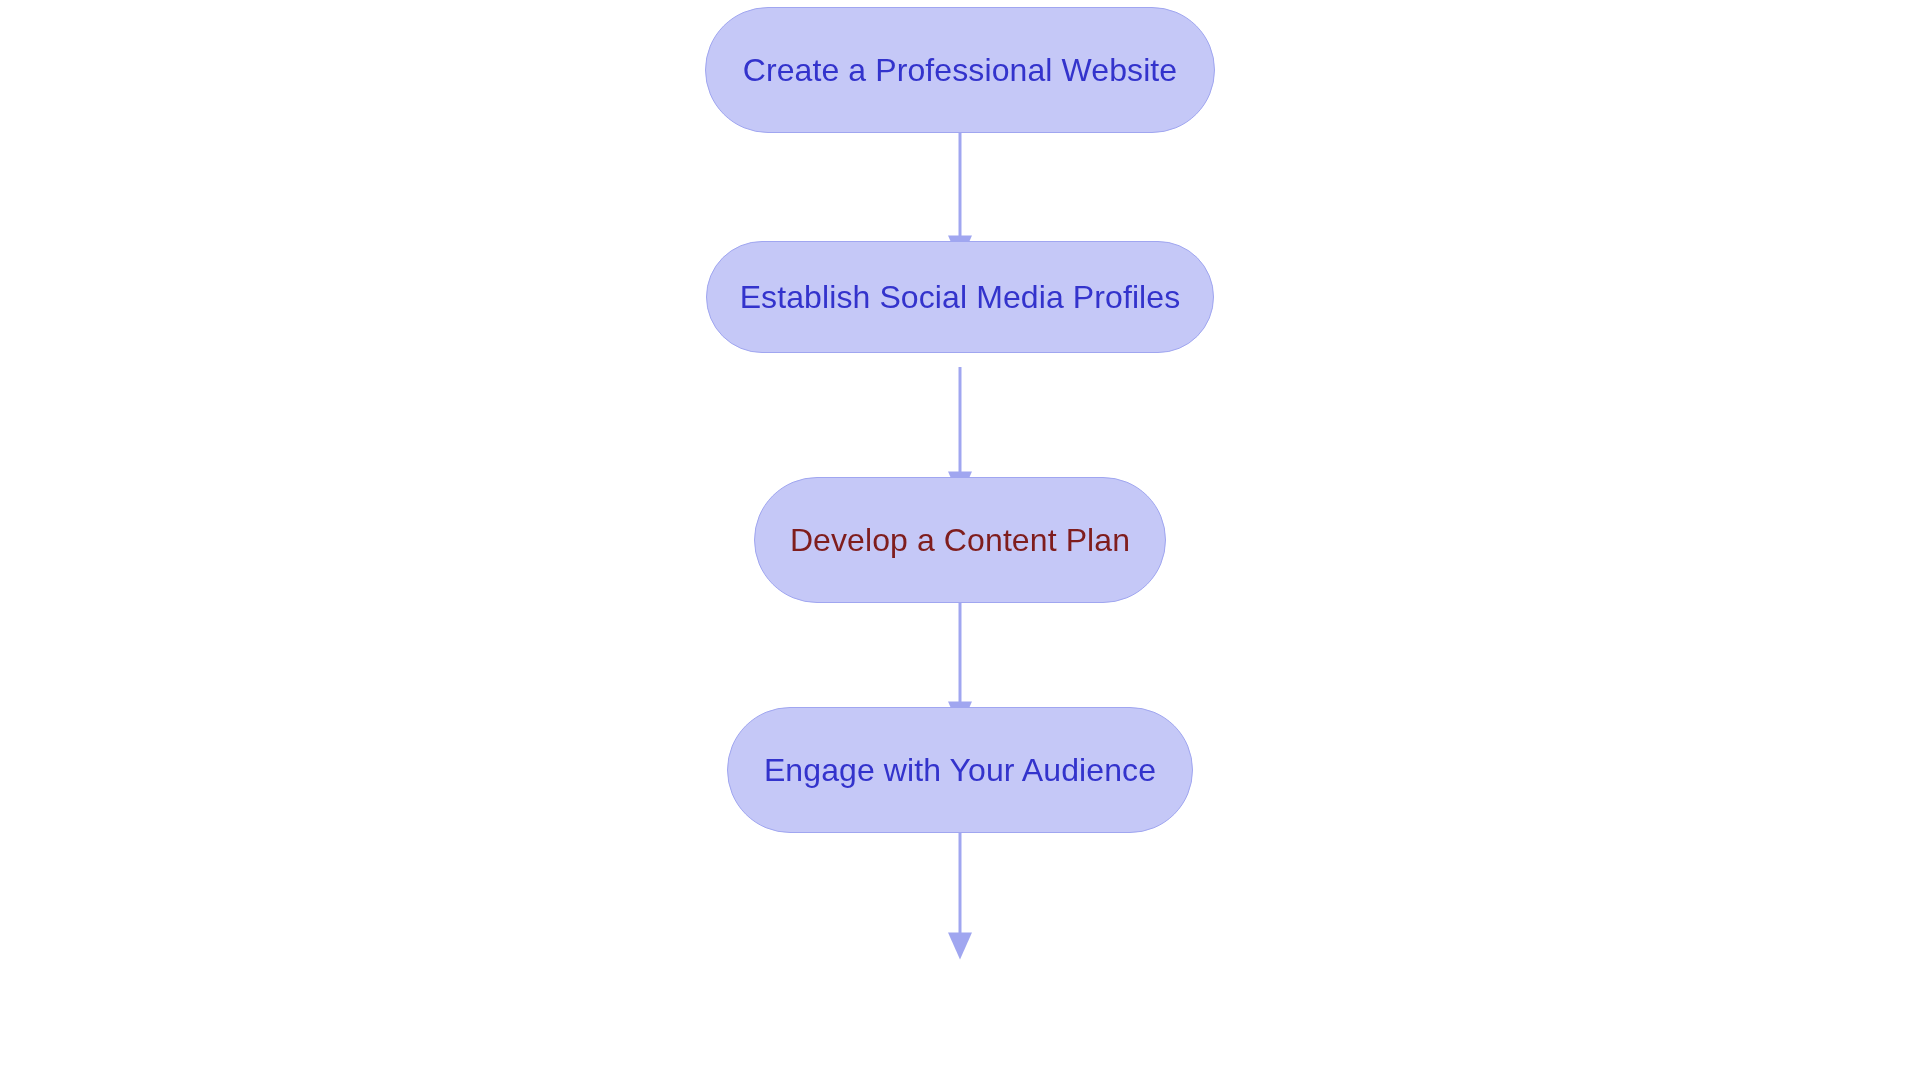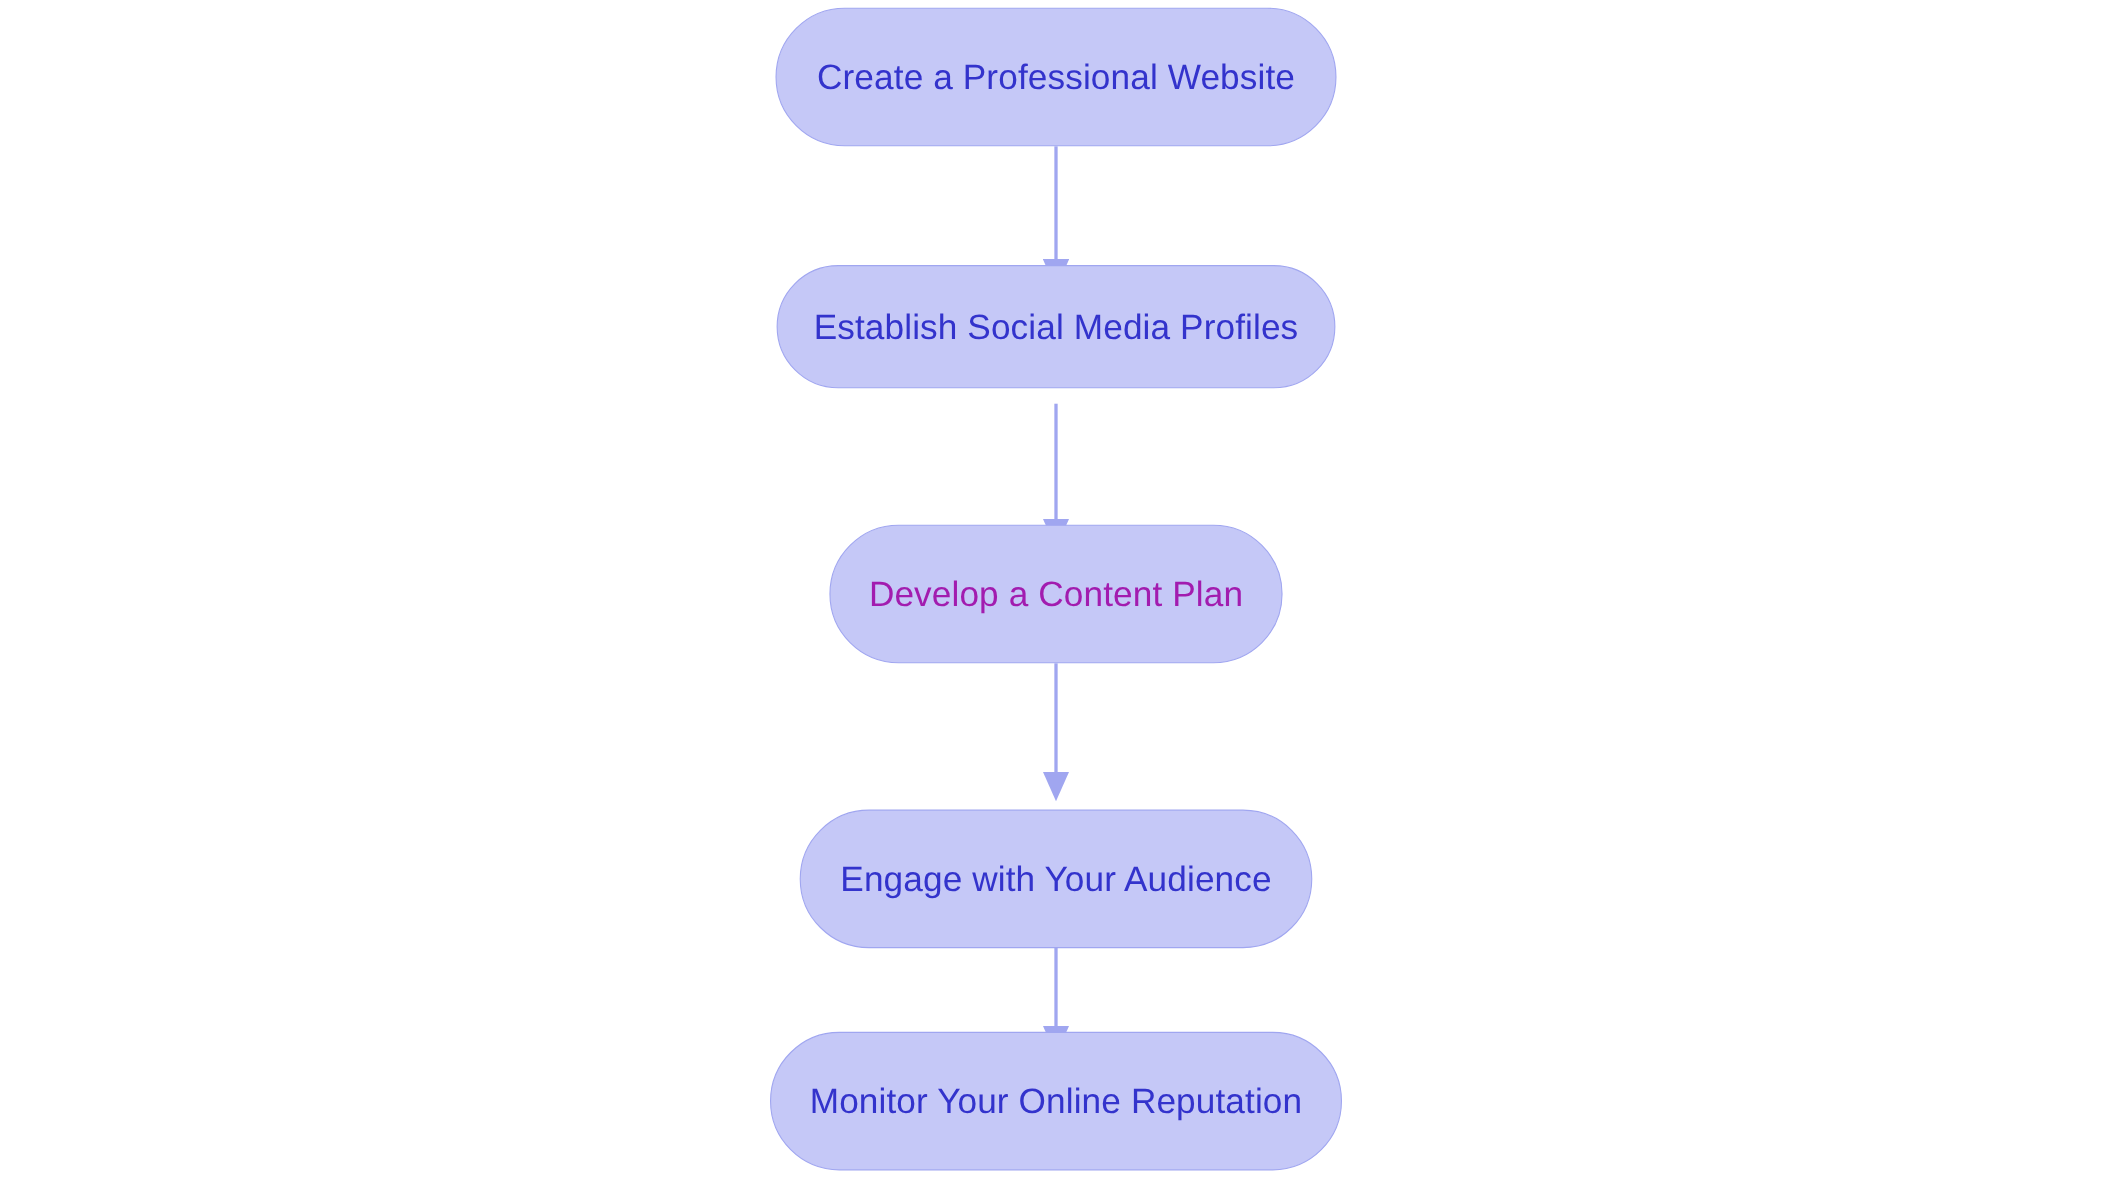--- a/index.html
+++ b/index.html
@@ -76,24 +76,21 @@
 
   <div class="flow-node" style="left: 705px; top: 7px; width: 510px; height: 126px; background: rgb(197, 200, 247); border-color: rgb(160, 166, 240);">
     <span class="flow-node-label" style="color: rgb(51, 51, 204);">Create a Professional Website</span>
   </div>
 
   <div class="flow-node" style="left: 706px; top: 241px; width: 508px; height: 112px; background: rgb(197, 200, 247); border-color: rgb(160, 166, 240);">
     <span class="flow-node-label" style="color: rgb(51, 51, 204);">Establish Social Media Profiles</span>
   </div>
 
   <div class="flow-node" style="left: 754px; top: 477px; width: 412px; height: 126px; background: rgb(197, 200, 247); border-color: rgb(160, 166, 240);">
-    <span class="flow-node-label" style="color: #a21caf;">Develop a Content Plan</span>
+    <span class="flow-node-label" style="color: #7f1d1d;">Develop a Content Plan</span>
   </div>
 
-  <div class="flow-node" style="left: 727px; top: 707px; width: 466px; height: 126px; background: rgb(197, 200, 247); border-color: rgb(160, 166, 240); margin-top: 29px;">
+  <div class="flow-node" style="left: 727px; top: 707px; width: 466px; height: 126px; background: rgb(197, 200, 247); border-color: rgb(160, 166, 240);">
     <span class="flow-node-label" style="color: rgb(51, 51, 204);">Engage with Your Audience</span>
   </div>
 
-  <div class="flow-node" style="left: 700px; top: 938px; width: 520px; height: 126px; background: rgb(197, 200, 247); border-color: rgb(160, 166, 240);">
-    <span class="flow-node-label" style="color: rgb(51, 51, 204);">Monitor Your Online Reputation</span>
-  </div>
 
 </div>
 
 </body></html>

